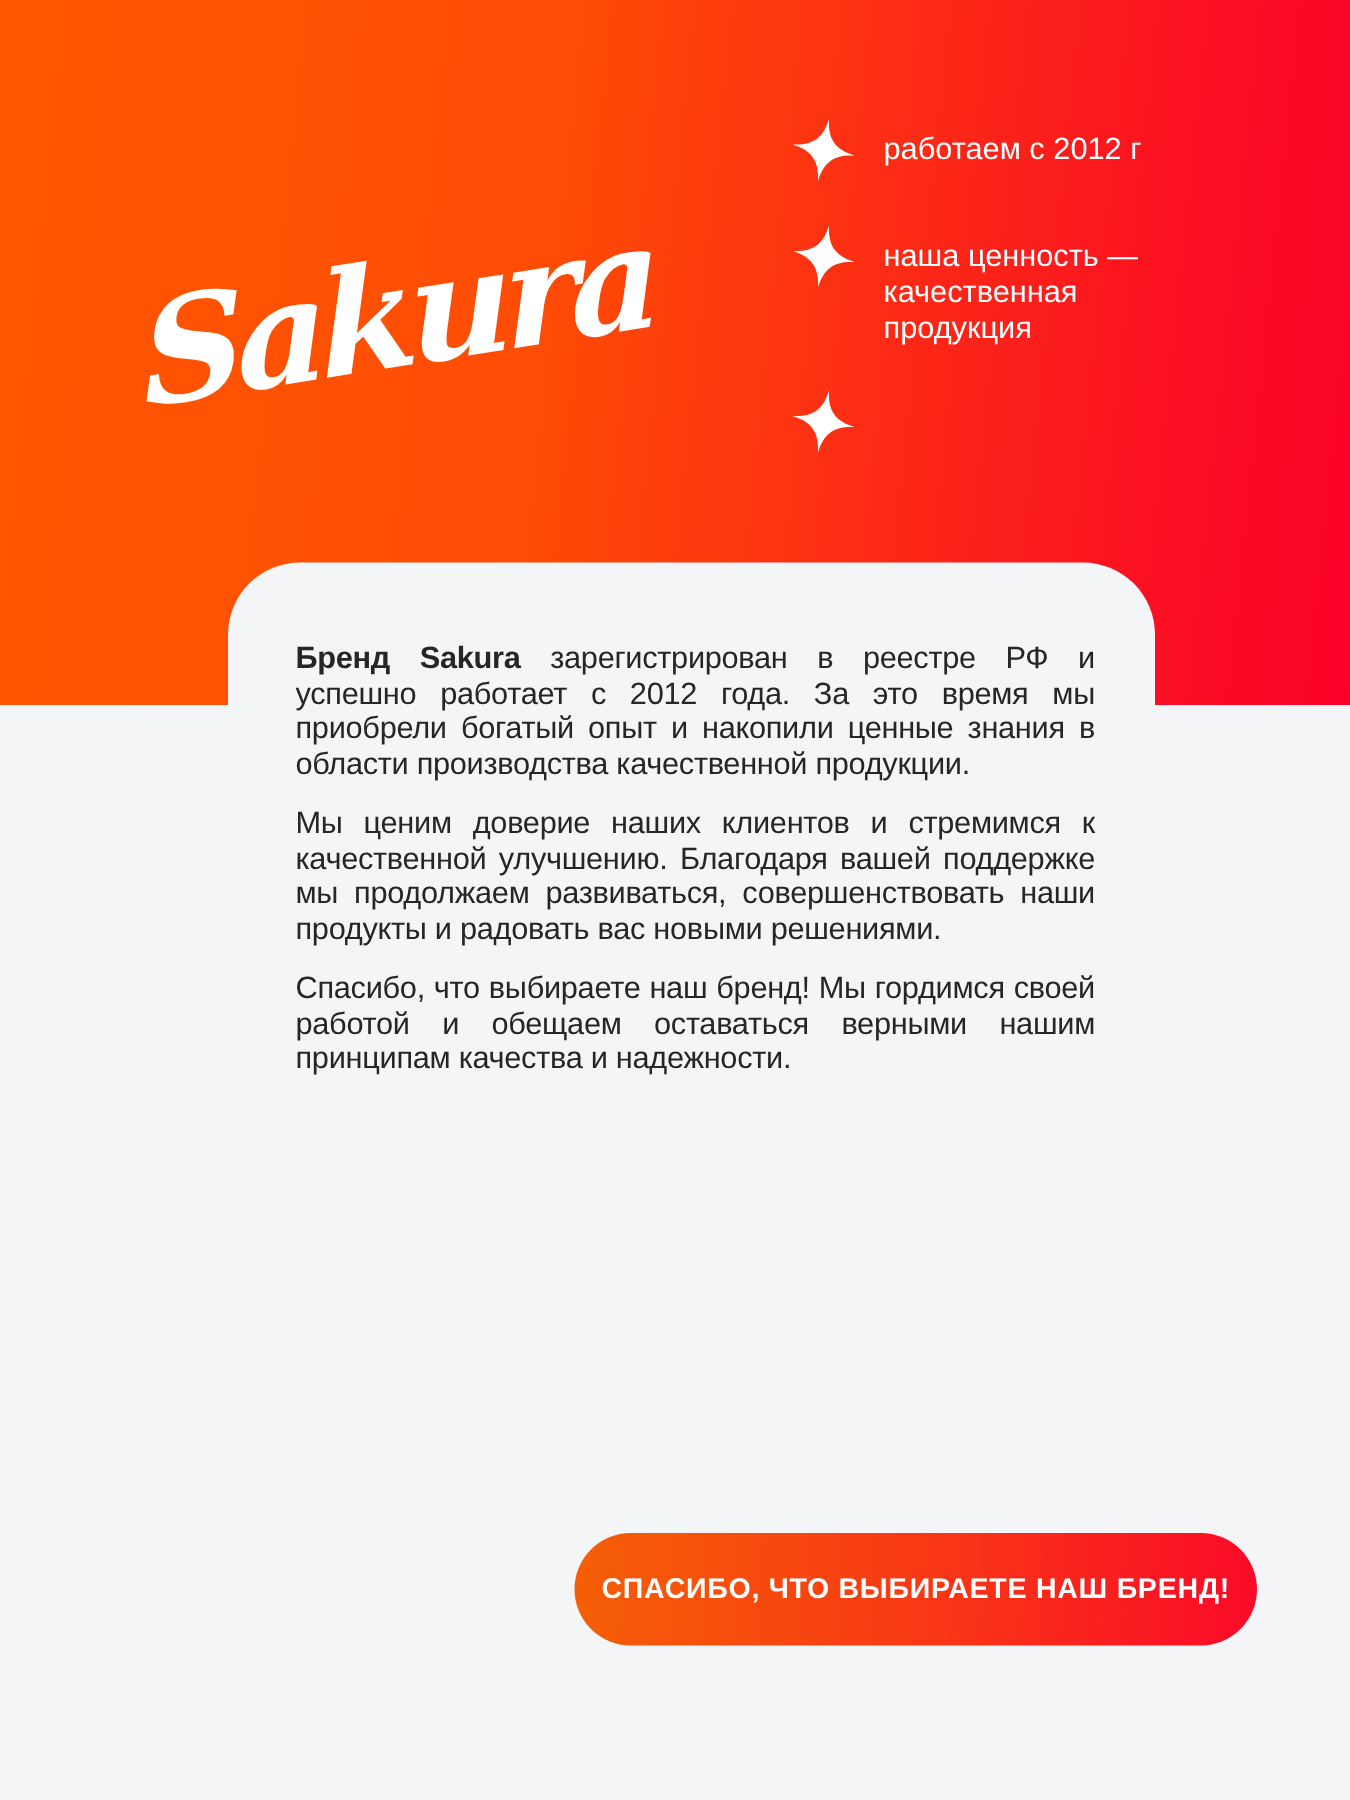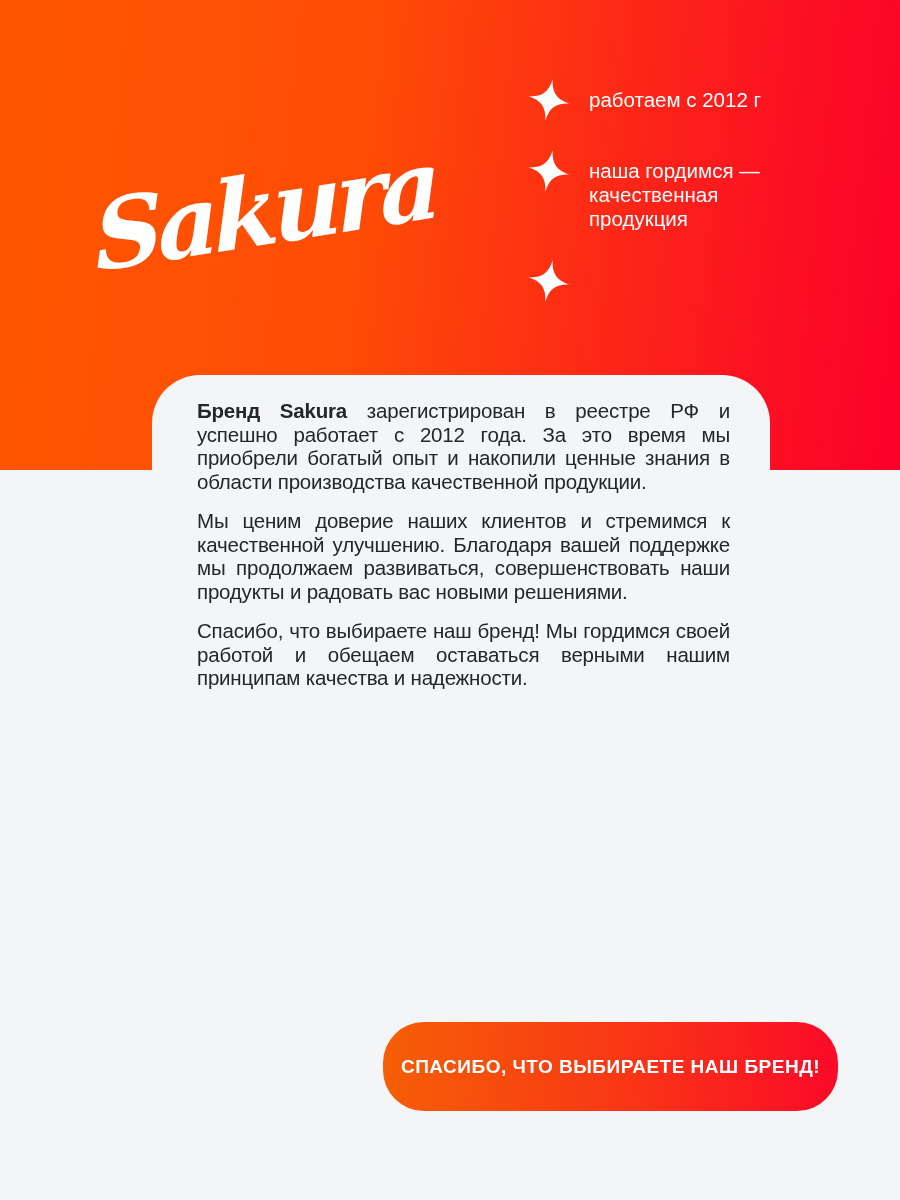--- a/index.html
+++ b/index.html
@@ -41,35 +41,35 @@
     color:#ffffff;font-size:20.5px;line-height:24px;font-weight:500;
     max-width:212px;
   }
 
   
   .card{
     position:absolute;left:152px;top:375px;width:618px;height:825px;
     background:#f4f5f7;
     border-radius:48px 48px 0 0;
     box-sizing:border-box;
-    padding:24px 40px 0 45px;
+    padding:52px 40px 0 45px;
   }
   .card p{
     margin:0 0 16px 0;
     color:#262626;
     font-size:20.5px;line-height:23.5px;
     text-align:justify;
     letter-spacing:-0.2px;
     hyphens:manual;
   }
   .card p b{font-weight:700;}
 
   
   .cta{
-    position:absolute;left:383px;top:1022px;width:455px;height:89px;
+    position:absolute;left:383px;top:1022px;width:455px;height:75px;
     border-radius:41px;
     background:linear-gradient(92deg,#f55f06 0%,#f93516 55%,#fa0a28 100%);
     display:flex;align-items:center;justify-content:center;
     color:#ffffff;font-weight:700;font-size:19px;letter-spacing:0.5px;
     text-align:center;
     cursor:pointer;
   }
 </style>
 </head>
 <body>
@@ -86,21 +86,21 @@
         <svg class="star" viewBox="0 0 100 100">
           <path d="M50 0 C54 32 68 46 100 50 C68 54 54 68 50 100 C46 68 32 54 0 50 C32 46 46 32 50 0 Z"></path>
         </svg>
         <div class="feature-label">работаем с 2012 г</div>
       </div>
 
       <div class="feature">
         <svg class="star" viewBox="0 0 100 100">
           <path d="M50 0 C54 32 68 46 100 50 C68 54 54 68 50 100 C46 68 32 54 0 50 C32 46 46 32 50 0 Z"></path>
         </svg>
-        <div class="feature-label">наша гордимся — качественная продукция</div>
+        <div class="feature-label">наша ценность — качественная продукция</div>
       </div>
 
       <div class="feature">
         <svg class="star" viewBox="0 0 100 100">
           <path d="M50 0 C54 32 68 46 100 50 C68 54 54 68 50 100 C46 68 32 54 0 50 C32 46 46 32 50 0 Z"></path>
         </svg>
       </div>
 
     </div>
   </div>

